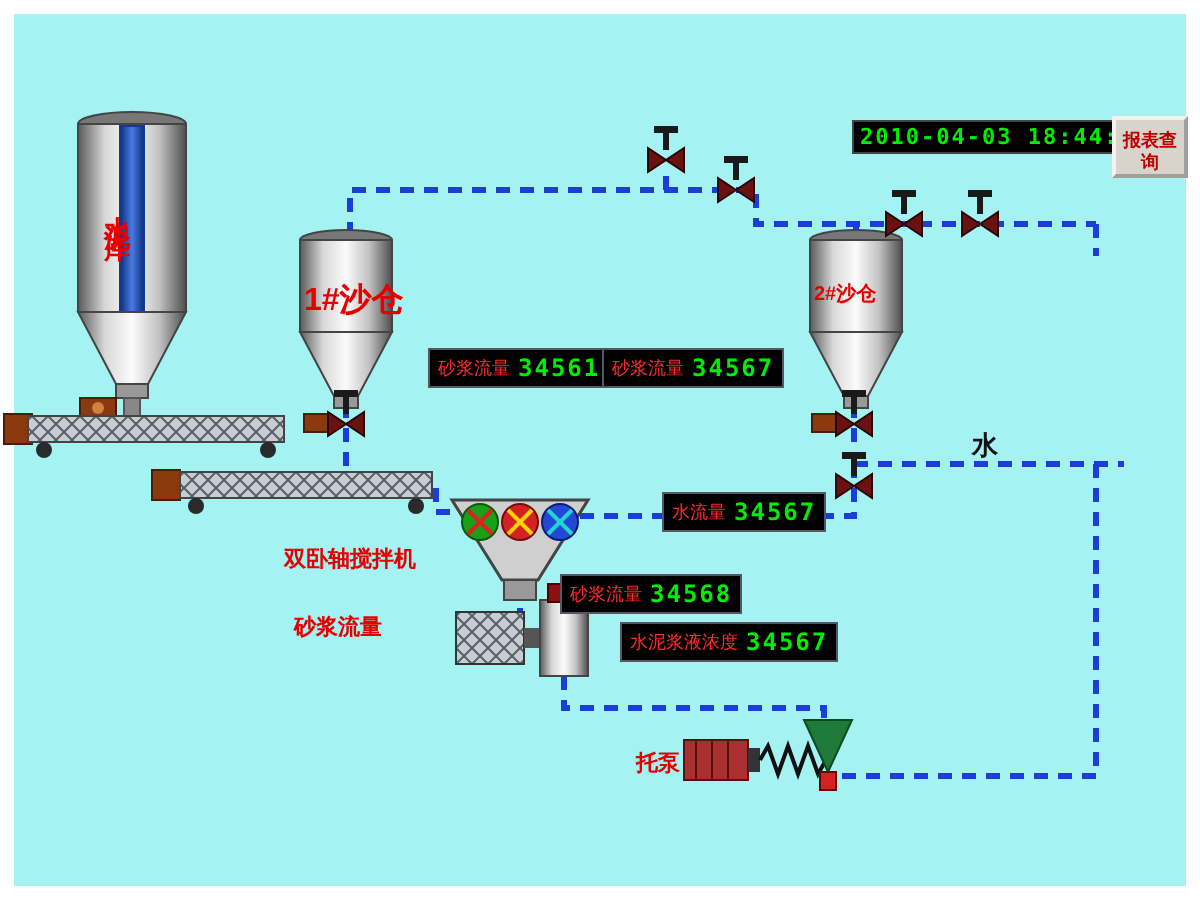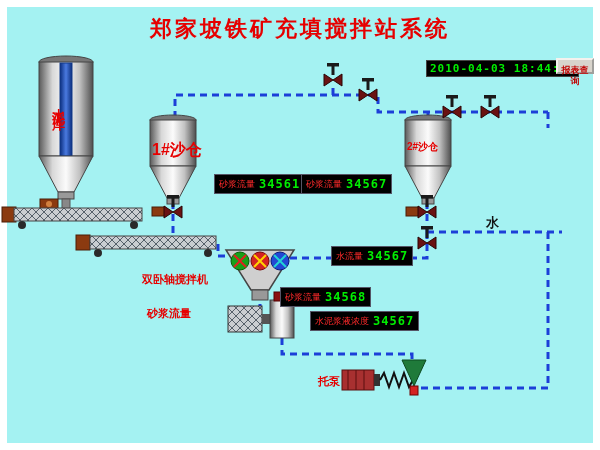--- a/index.html
+++ b/index.html
@@ -12,21 +12,21 @@
   #title{
     left:0;top:14px;width:600px;text-align:center;color:#e60000;
     font-size:22px;font-weight:bold;letter-spacing:3px;
   }
   #datetime{
     left:426px;top:60px;background:#000;border:1px solid #444;
     color:#00ee00;font-family:"DejaVu Sans Mono",monospace;
     font-size:11px;font-weight:bold;padding:1px 3px;letter-spacing:1px;
   }
   #report-btn{
-    left:556px;top:58px;width:38px;height:16px;background:#d8d4cc;
+    left:556px;top:58px;width:38px;height:31px;background:#d8d4cc;
     border:2px outset #f4f2ee;color:#c00000;font-size:9px;font-weight:bold;
     text-align:center;line-height:11px;padding-top:5px;box-sizing:border-box;cursor:pointer;
   }
   .display{
     position:absolute;background:#000;border:1px solid #556;
     display:flex;align-items:center;gap:4px;padding:2px 4px;white-space:nowrap;
   }
   .display .lbl{color:#ff2a2a;font-size:9px;font-weight:normal;}
   .display .val{
     color:#00ee00;font-family:"DejaVu Sans Mono",monospace;
@@ -198,21 +198,20 @@
       </g>
       <g>
         <polygon points="418,237 427,243 418,249" fill="#6a1212" stroke="#2a0505"></polygon>
         <polygon points="436,237 427,243 436,249" fill="#6a1212" stroke="#2a0505"></polygon>
         <rect x="425.5" y="229" width="3" height="9" fill="#1a1a1a"></rect>
           <rect x="421" y="226" width="12" height="3.5" fill="#1a1a1a"></rect>
       </g>
     </g>
   </svg>
 
-  <div id="title" class="abs">郑家坡铁矿充填搅拌站系统</div>
 
   <div id="datetime" class="abs">2010-04-03 18:44:08</div>
 
   <div id="report-btn" class="abs">报表查询</div>
 
   <div id="cement-silo-label" class="abs eq-label">水泥库</div>
   <div id="silo1-label" class="abs eq-label">1#沙仓</div>
   <div id="silo2-label" class="abs eq-label">2#沙仓</div>
   <div id="water-label" class="abs">水</div>
   <div id="twin-mixer-label" class="abs eq-label">双卧轴搅拌机</div>

